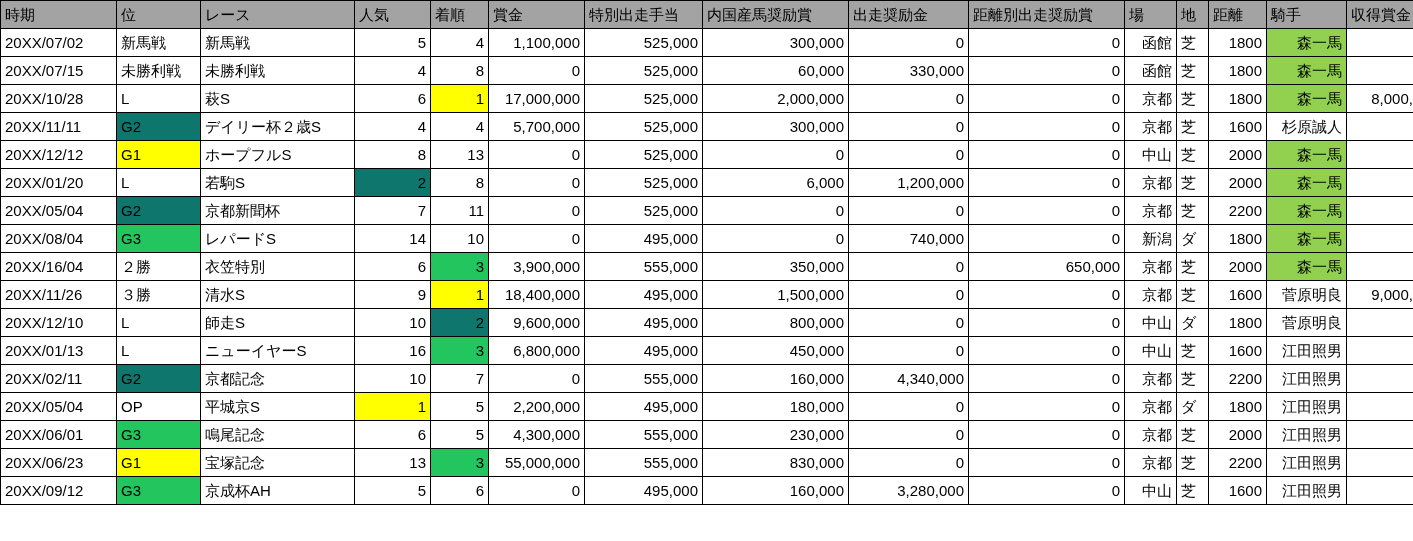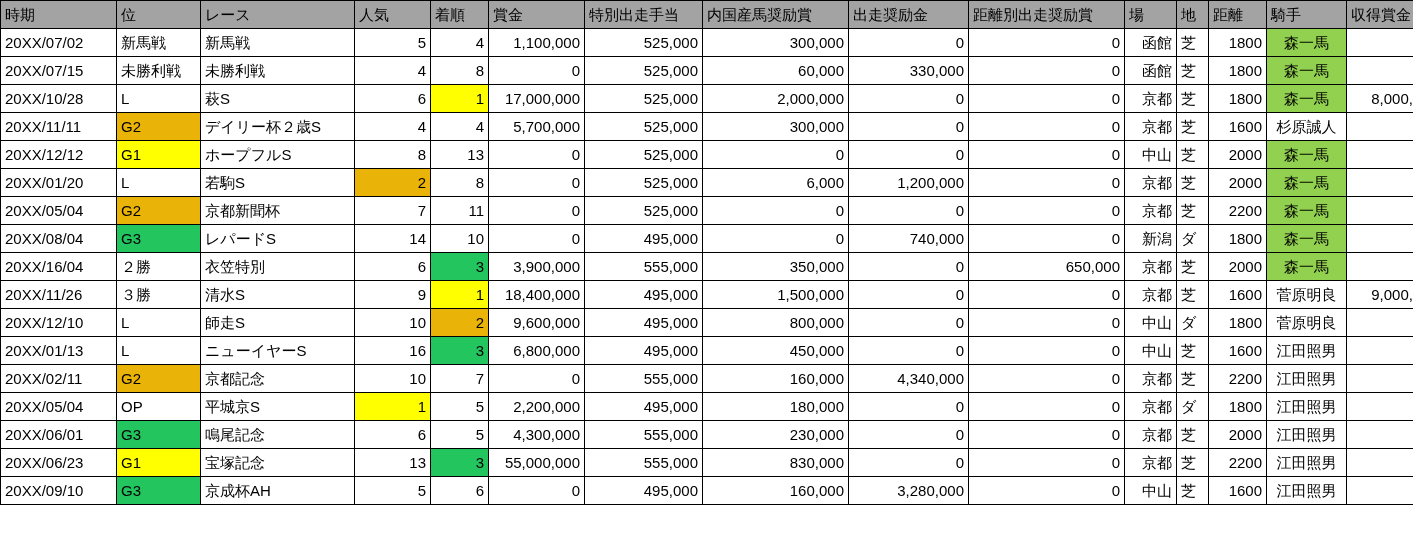--- a/index.html
+++ b/index.html
@@ -46,28 +46,28 @@
   .c-pop    { width: 76px;  text-align: right; }
   .c-fin    { width: 58px;  text-align: right; }
   .c-prize  { width: 96px;  text-align: right; }
   .c-tokubetsu { width: 118px; text-align: right; }
   .c-naikoku  { width: 146px; text-align: right; }
   .c-shusso   { width: 120px; text-align: right; }
   .c-kyori    { width: 156px; text-align: right; }
   .c-place    { width: 52px;  text-align: right; }
   .c-surface  { width: 32px;  text-align: left; }
   .c-dist     { width: 58px;  text-align: right; }
-  .c-jockey   { width: 80px;  text-align: center; }
+  .c-jockey   { width: 80px;  text-align: right; }
   .c-earn     { width: 96px;  text-align: right; }
 
   th.c-pop, th.c-fin, th.c-prize, th.c-tokubetsu, th.c-naikoku,
   th.c-shusso, th.c-kyori, th.c-dist, th.c-earn { text-align: left; }
 
   
-  .fill-cyan   { background: #eab308; }
+  .fill-cyan   { background: #0f766e; }
   .fill-yellow { background: #ffff00; }
   .fill-orange { background: #22c55e; }
   .fill-green  { background: #92d050; }
   .fill-none   { background: #ffffff; }
 </style>
 </head>
 <body>
 
 <div id="sheet">
   <table class="race-table">
@@ -357,21 +357,21 @@
           <td class="c-naikoku fill-none">830,000</td>
           <td class="c-shusso fill-none">0</td>
           <td class="c-kyori fill-none">0</td>
           <td class="c-place fill-none">京都</td>
           <td class="c-surface fill-none">芝</td>
           <td class="c-dist fill-none">2200</td>
           <td class="c-jockey fill-none">江田照男</td>
           <td class="c-earn fill-none">0</td>
         </tr>
         <tr>
-          <td class="c-date fill-none">20XX/09/10</td>
+          <td class="c-date fill-none">20XX/09/12</td>
           <td class="c-grade fill-orange">G3</td>
           <td class="c-race fill-none">京成杯AH</td>
           <td class="c-pop fill-none">5</td>
           <td class="c-fin fill-none">6</td>
           <td class="c-prize fill-none">0</td>
           <td class="c-tokubetsu fill-none">495,000</td>
           <td class="c-naikoku fill-none">160,000</td>
           <td class="c-shusso fill-none">3,280,000</td>
           <td class="c-kyori fill-none">0</td>
           <td class="c-place fill-none">中山</td>

